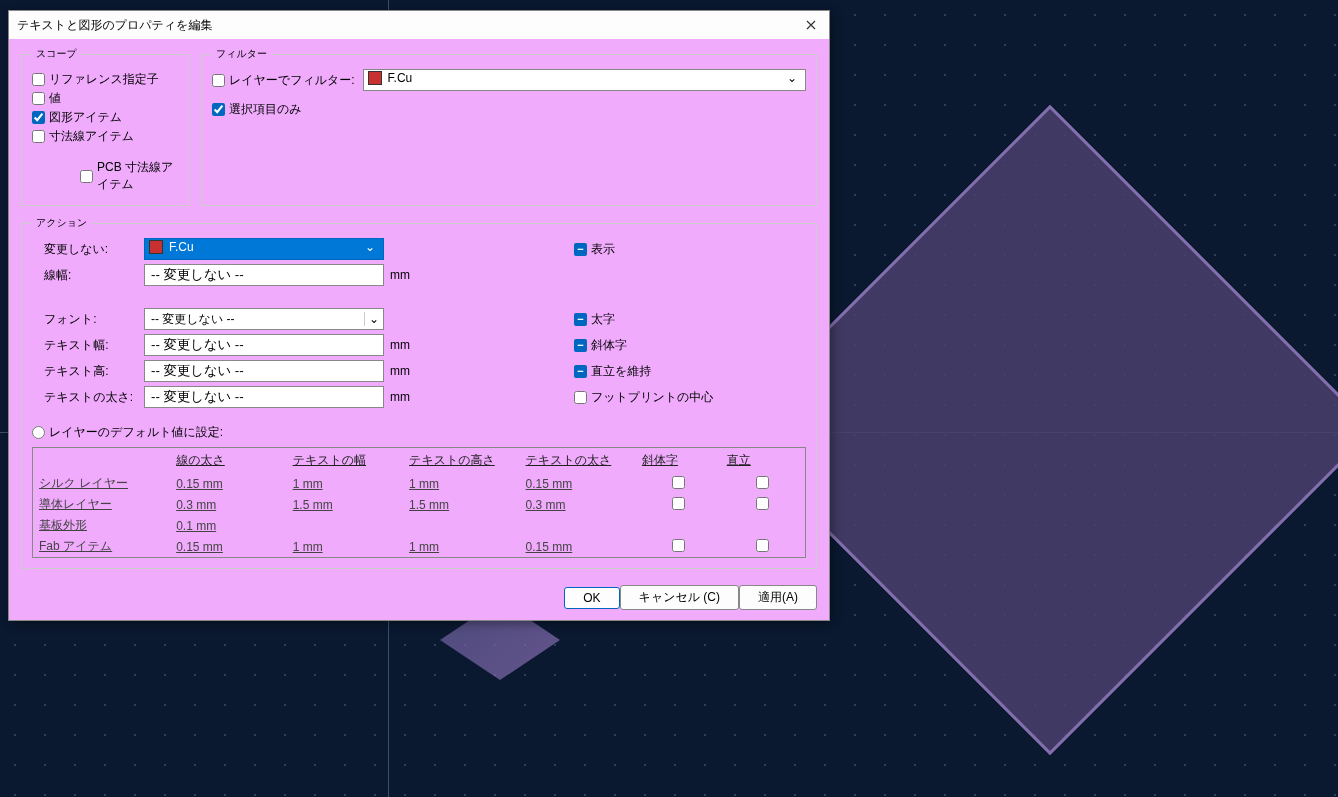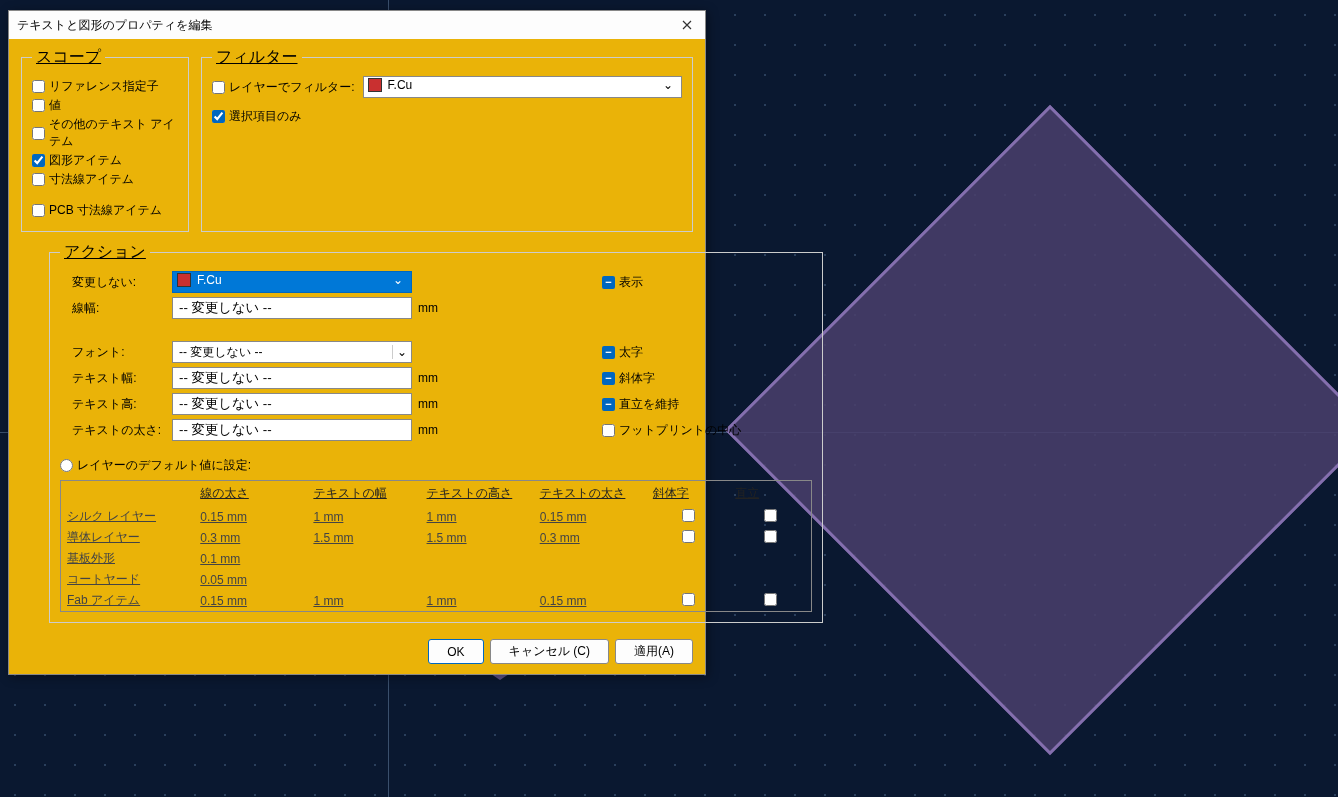--- a/index.html
+++ b/index.html
@@ -34,22 +34,22 @@
   position: absolute;
   top: 600px; left: 440px;
   width: 120px; height: 80px;
   background: linear-gradient(135deg, #6a5f9c, #8a6fb4);
   opacity: 0.7;
   clip-path: polygon(50% 0%, 100% 50%, 50% 100%, 0% 50%);
 }
 .dialog {
   position: absolute;
   top: 10px; left: 8px;
-  width: 698px;
-  background: #eab308;
+  width: 822px;
+  background: #f0abfc;
   border: 1px solid #888;
   box-shadow: 2px 2px 10px rgba(0,0,0,0.4);
 }
 .titlebar {
   display: flex;
   align-items: center;
   justify-content: space-between;
   padding: 4px 6px 4px 8px;
   background: #fdfdfd;
 }
@@ -61,21 +61,21 @@
 }
 .close-btn svg { width: 10px; height: 10px; }
 .dialog-body { padding: 8px 12px 10px 12px; }
 .top-row { display: flex; gap: 12px; }
 fieldset {
   border: 1px solid #ccc;
   border-radius: 0;
   padding: 8px 10px 10px 10px;
   margin-bottom: 6px;
 }
-legend { padding: 0 4px; font-size: 16px; text-decoration: underline; }
+legend { padding: 0 4px; font-size: 10px; }
 .scope-fs { width: 168px; }
 .filter-fs { flex: 1; }
 .chk-row { display: flex; align-items: center; gap: 4px; margin: 2px 0; }
 .chk-row input[type="checkbox"] { width: 13px; height: 13px; accent-color: #0067c0; }
 .chk-row label { cursor: pointer; }
 .filter-row { display: flex; align-items: center; gap: 8px; margin-bottom: 10px; }
 .layer-combo {
   display: flex; align-items: flex-start;
   border: 1px solid #888;
   background: #fff;
@@ -86,21 +86,21 @@
 }
 .layer-combo.blue { background: #0078d7; color: #fff; border-color: #0067c0; }
 .swatch {
   width: 14px; height: 14px;
   border: 1px solid #333;
   margin-right: 6px;
 }
 .swatch.red { background: #c93030; }
 .combo-text { flex: 1; }
 .combo-arrow { padding: 0 4px; }
-.actions-fs { margin-top: 4px; padding-bottom: 10px; margin-left: 28px; }
+.actions-fs { margin-top: 4px; padding-bottom: 10px; }
 .radio-row { display: flex; align-items: center; gap: 4px; margin: 2px 0 6px 0; }
 .radio-row input[type="radio"] { accent-color: #0067c0; }
 .grid-form { display: grid; grid-template-columns: 100px 240px 30px 160px 210px; row-gap: 4px; align-items: center; margin-left: 12px; }
 .grid-form .lbl { text-align: left; padding-right: 4px; }
 .text-input {
   border: 1px solid #888;
   background: #fff;
   height: 22px;
   padding: 0 6px;
   width: 100%;
@@ -142,22 +142,22 @@
   font-size: 12px;
   color: #444;
   text-decoration: underline;
 }
 .defaults-table th { color: #222; padding-top: 4px; padding-bottom: 4px; }
 .defaults-table td.chkcell { text-align: center; }
 .defaults-table input[type="checkbox"] { width: 13px; height: 13px; }
 .button-row {
   display: flex;
   justify-content: flex-end;
-  gap: 6px;
   padding-top: 10px;
+  align-items: center;
 }
 .btn {
   border: 1px solid #888;
   background: #fdfdfd;
   padding: 3px 18px;
   border-radius: 3px;
   cursor: pointer;
   font-size: 12px;
 }
 .btn.primary { border-color: #0067c0; }
@@ -194,32 +194,28 @@
         <div id="scope-items">
             <div class="chk-row">
               <input type="checkbox" style="">
               <label>リファレンス指定子</label>
             </div>
             <div class="chk-row">
               <input type="checkbox" style="">
               <label>値</label>
             </div>
             <div class="chk-row">
-              <input type="checkbox" style="">
-              <label>その他のテキスト アイテム</label>
-            </div>
-            <div class="chk-row">
               <input type="checkbox" checked="" style="">
               <label>図形アイテム</label>
             </div>
             <div class="chk-row">
               <input type="checkbox" style="">
               <label>寸法線アイテム</label>
             </div>
-            <div class="chk-row" style="margin-top: 14px;">
+            <div class="chk-row" style="margin-top: 14px; margin-left: 48px;">
               <input type="checkbox" style="">
               <label>PCB 寸法線アイテム</label>
             </div>
           </div>
       </fieldset>
 
       <fieldset class="filter-fs">
         <legend>フィルター</legend>
         <div class="filter-row">
           <div class="chk-row">
@@ -344,29 +340,20 @@
             <tr>
               <td>基板外形</td>
               <td>0.1 mm</td>
               <td></td>
               <td></td>
               <td></td>
               <td class="chkcell"></td>
               <td class="chkcell"></td>
             </tr>
             <tr>
-              <td>コートヤード</td>
-              <td>0.05 mm</td>
-              <td></td>
-              <td></td>
-              <td></td>
-              <td class="chkcell"></td>
-              <td class="chkcell"></td>
-            </tr>
-            <tr>
               <td>Fab アイテム</td>
               <td>0.15 mm</td>
               <td>1 mm</td>
               <td>1 mm</td>
               <td>0.15 mm</td>
               <td class="chkcell"><input type="checkbox" style=""></td>
               <td class="chkcell"><input type="checkbox" style=""></td>
             </tr>
           </tbody>
       </table>

